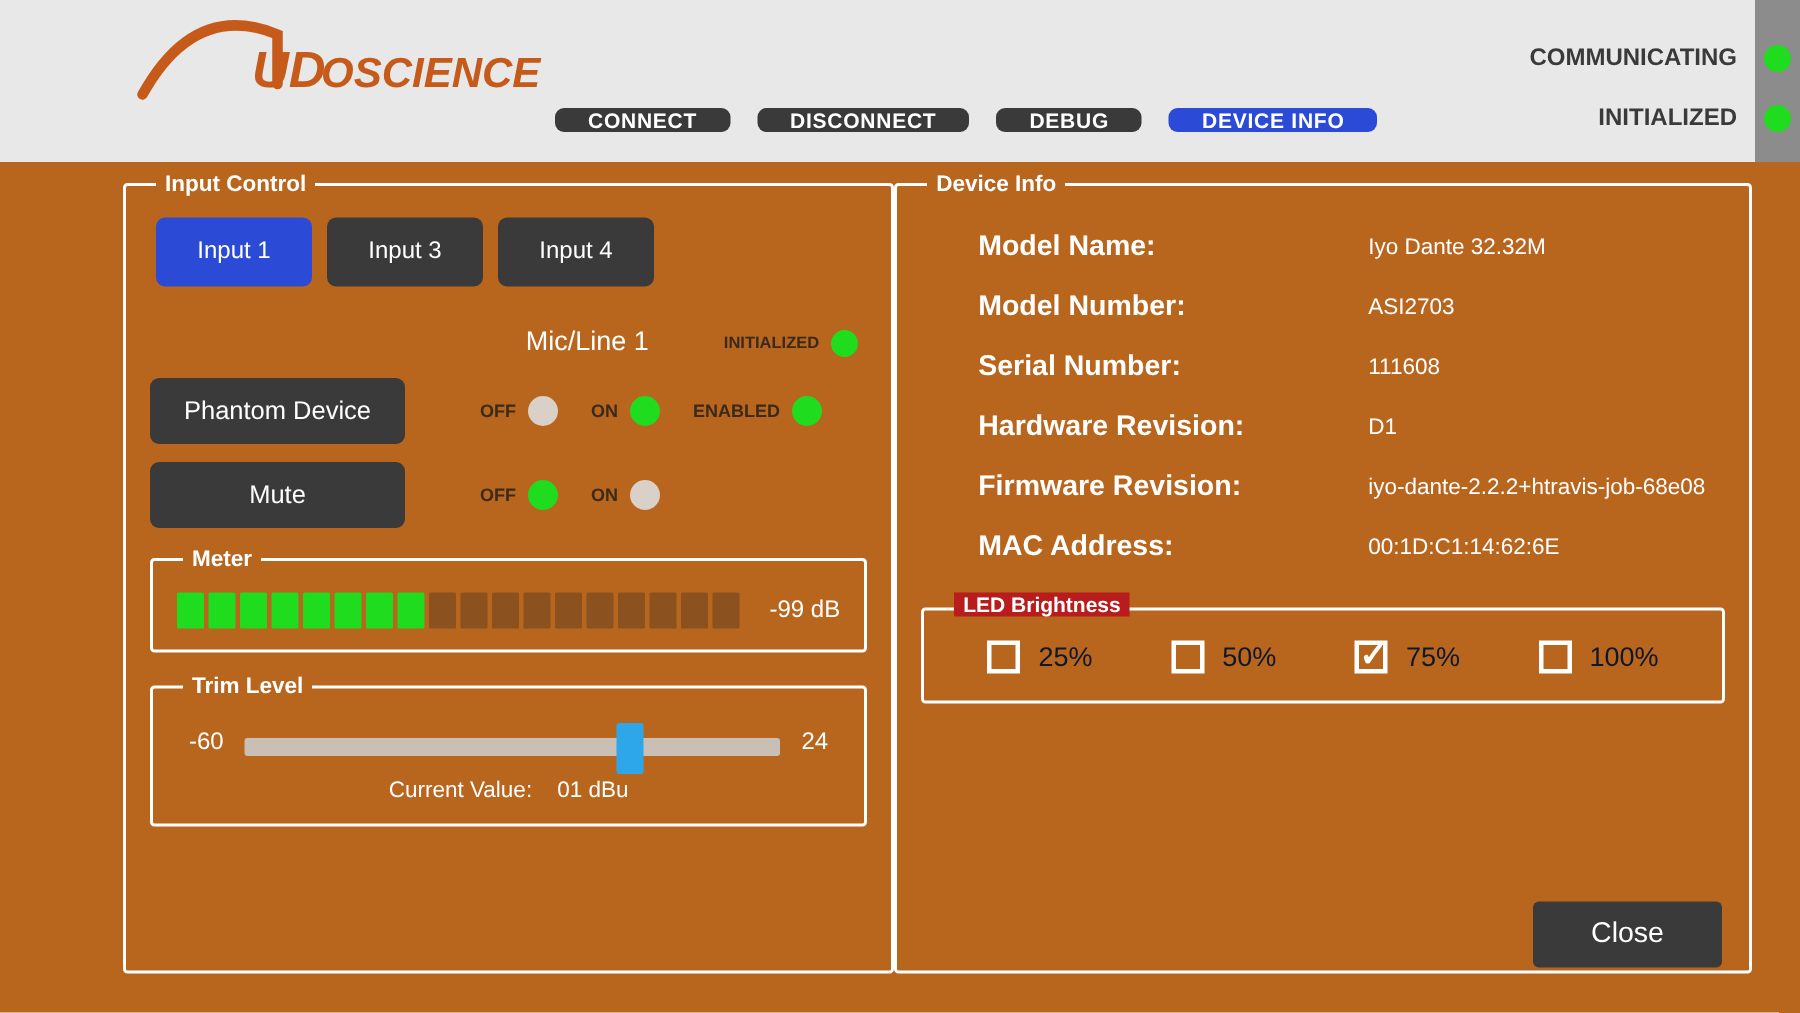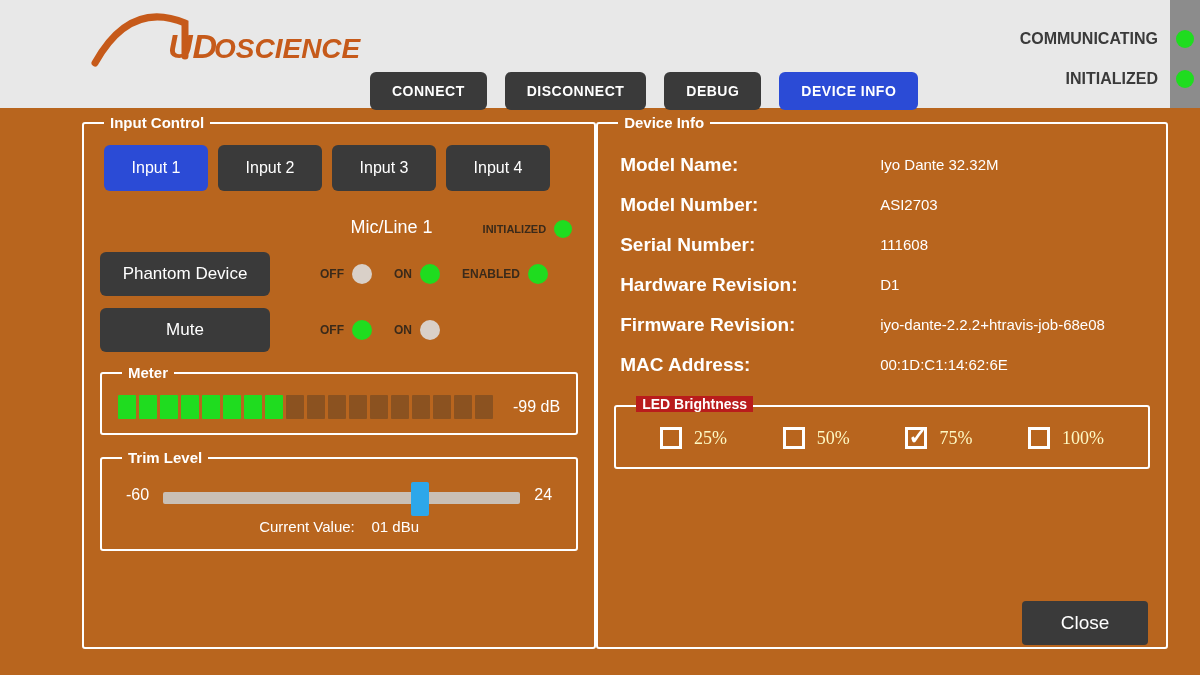--- a/index.html
+++ b/index.html
@@ -34,21 +34,21 @@
   left: 370px;
   top: 72px;
   display: flex;
   gap: 18px;
 }
 .btn {
   background: #3a3a3a;
   color: #fff;
   border: none;
   border-radius: 6px;
-  padding: 11px 22px;
+  padding: 0 22px;
   font-size: 14px;
   font-weight: bold;
   cursor: pointer;
   letter-spacing: 0.5px;
 }
 .btn.active {
   background: #2b4bd6;
 }
 .status-col {
   position: absolute;
@@ -219,20 +219,21 @@
   border-radius: 2px;
 }
 .trim-current {
   color: #fff;
   font-size: 15px;
   text-align: center;
   margin-top: 8px;
 }
 .info-table {
   width: 100%;
+  margin-left: 32px;
 }
 .info-row {
   display: flex;
   padding: 9px 6px;
 }
 .info-label {
   color: #fff;
   font-weight: bold;
   font-size: 19px;
   width: 260px;
@@ -262,24 +263,23 @@
 }
 .led-options {
   display: flex;
   justify-content: space-around;
   margin-top: -16px;
 }
 .chk-item {
   display: flex;
   align-items: flex-end;
   gap: 12px;
-  color: #fef9c3;
+  color: #0f172a;
   font-size: 18px;
   cursor: pointer;
-  font-family: Liberation Serif, serif;
 }
 .chk-box {
   width: 22px;
   height: 22px;
   border: 3px solid #fff;
   position: relative;
 }
 .chk-box.checked::after {
   content: "✓";
   position: absolute;
@@ -334,21 +334,20 @@
     </div>
   </div>
 
   <div class="body-area">
 
     <fieldset class="group left-panel" style="background:transparent;">
       <legend>Input Control</legend>
 
       <div class="input-tabs">
         <button class="tab selected">Input 1</button>
-        <button class="tab">Input 2</button>
         <button class="tab">Input 3</button>
         <button class="tab">Input 4</button>
       </div>
 
       <div class="micline-row">
         <span class="micline-label">Mic/Line 1</span>
         <span class="small-status">
           <span>INITIALIZED</span>
           <span class="led green"></span>
         </span>

